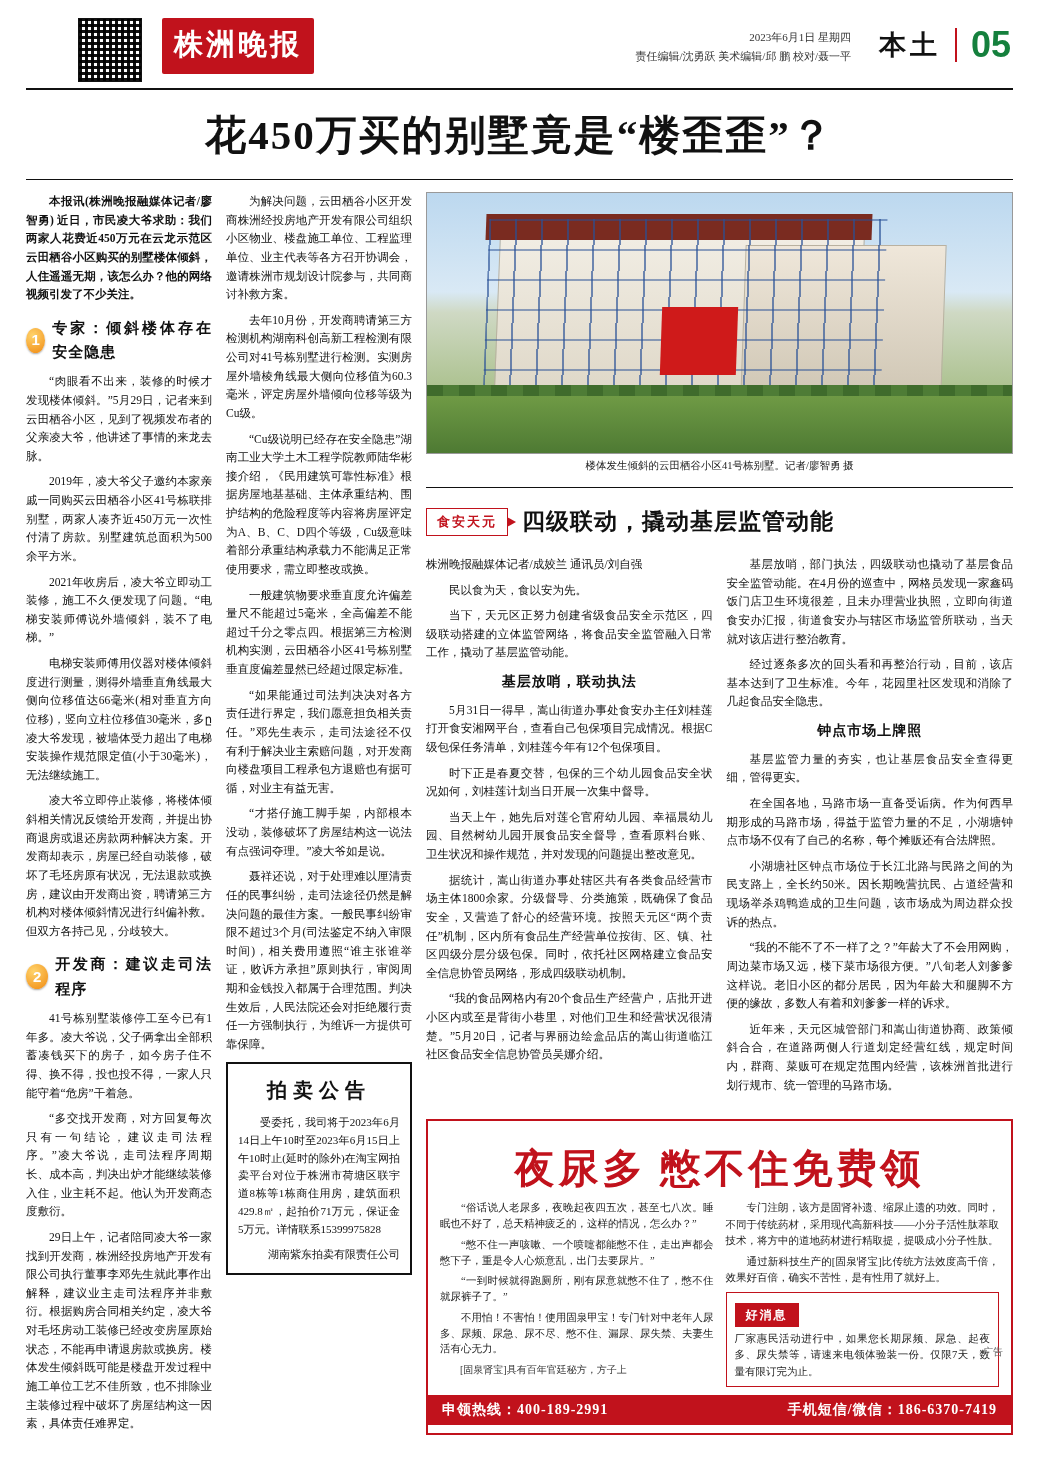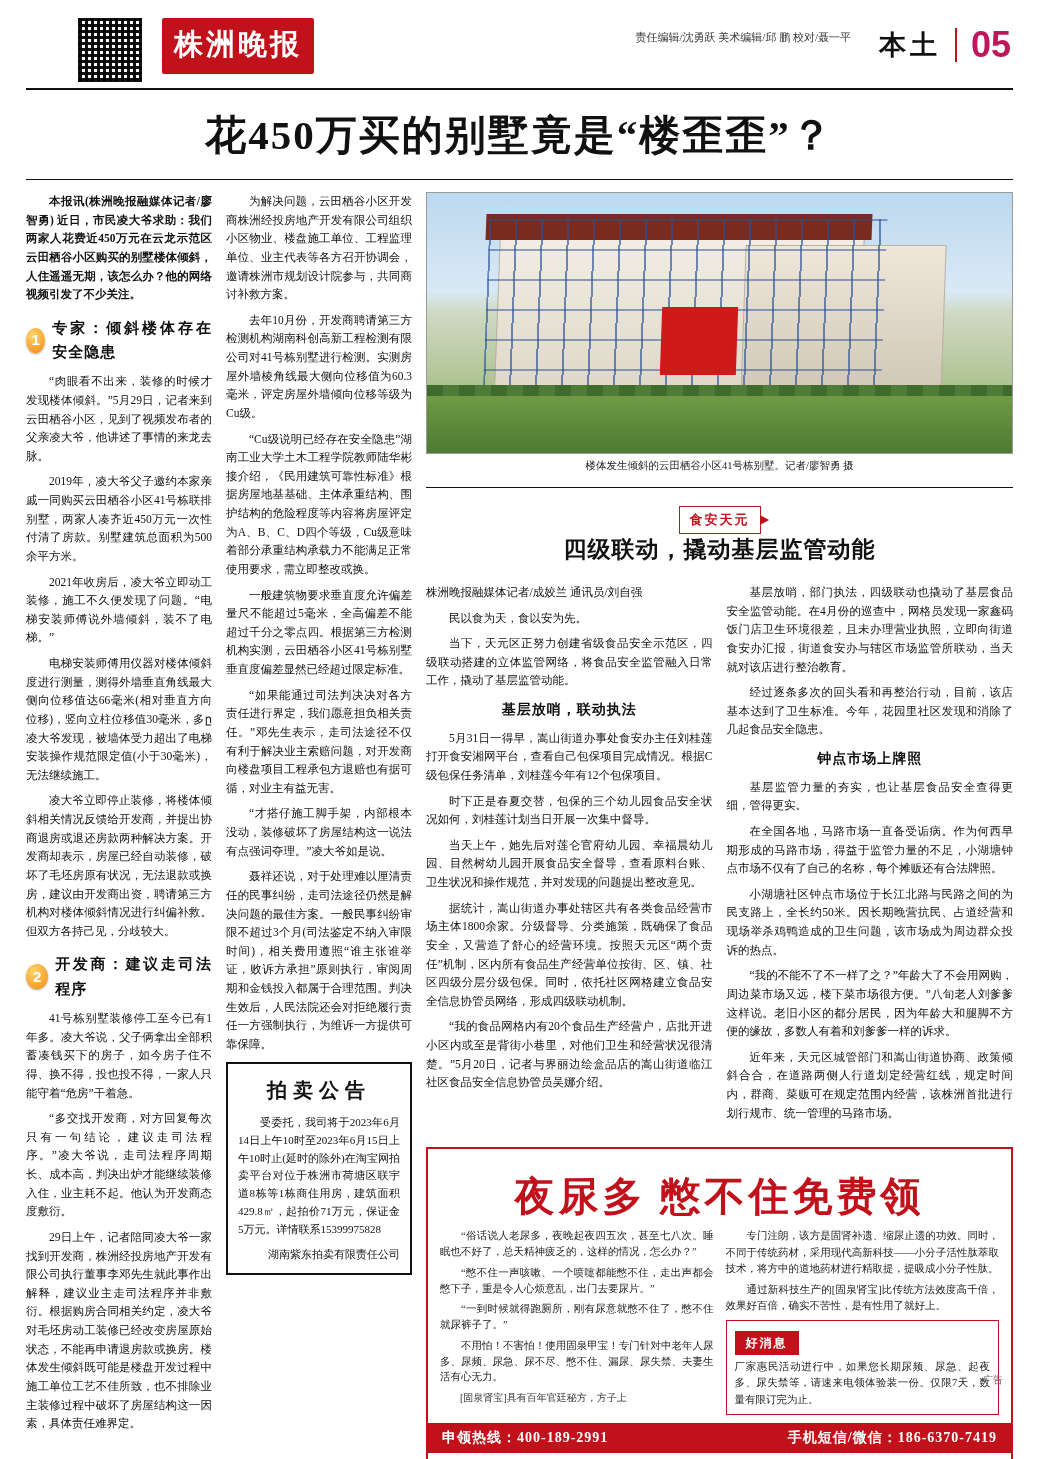--- a/index.html
+++ b/index.html
@@ -43,21 +43,21 @@
     line-height:1.7;
   }
   .masthead-date{font-size:11px;color:#333;}
   .masthead-credits{font-size:11px;color:#333;}
   .masthead-right{
     flex:0 0 auto;display:flex;align-items:center;gap:14px;
     padding-top:6px;padding-right:2px;
   }
   .section-name{font-size:27px;font-weight:bold;letter-spacing:4px;}
   .vrule{width:2px;height:34px;background:#c1121c;}
-  .page-no{font-size:36px;font-weight:bold;color:#be185d;font-family:"Liberation Sans",sans-serif;}
+  .page-no{font-size:36px;font-weight:bold;color:#15803d;font-family:"Liberation Sans",sans-serif;}
 
   
   .headline-wrap{padding:18px 0 6px 0;text-align:center;}
   h1.headline{
     margin:0;font-size:41px;font-weight:bold;letter-spacing:2px;
     font-family:"Liberation Serif",serif;
   }
   .subhead{
     margin-top:10px;font-size:19px;color:#b8151f;letter-spacing:1px;
   }
@@ -124,21 +124,21 @@
   }
   .grass{position:absolute;left:0;bottom:0;width:100%;height:22%;
     background:linear-gradient(#6f9a45,#4e7a33);}
   .hedge{position:absolute;left:0;bottom:14%;width:100%;height:12%;
     background:repeating-linear-gradient(90deg,#3f6b2c 0 16px,#4e7c36 16px 32px);}
   .caption{font-size:10.5px;text-align:center;margin-top:5px;color:#222;}
 
   .hrule{border-top:1px solid #111;margin:6px 0 8px 0;}
 
   
-  .story2-head{display:flex;align-items:center;margin:2px 0 10px 0;flex-direction:column;}
+  .story2-head{display:flex;align-items:center;gap:14px;margin:2px 0 10px 0;}
   .tag{
     border:1px solid #c1121c;color:#c1121c;font-size:13px;font-weight:bold;
     padding:4px 10px;letter-spacing:2px;position:relative;
   }
   .tag:after{
     content:"";position:absolute;right:-9px;top:8px;
     border-left:9px solid #c1121c;border-top:5px solid transparent;border-bottom:5px solid transparent;
   }
   .story2-title{font-size:23px;font-weight:bold;letter-spacing:1px;}
 
@@ -188,20 +188,21 @@
 <body>
 
 <div class="page">
 
   <div class="masthead">
     <div class="qr"></div>
     <div class="logo">
       <div class="logo-box">株洲晚报</div>
     </div>
     <div class="masthead-mid">
+      <div class="masthead-date">2023年6月1日 星期四</div>
       <div class="masthead-credits">责任编辑/沈勇跃  美术编辑/邱  鹏  校对/聂一平</div>
     </div>
     <div class="masthead-right">
       <div class="section-name">本土</div>
       <div class="vrule"></div>
       <div class="page-no">05</div>
     </div>
   </div>
 
   <div class="headline-wrap">

